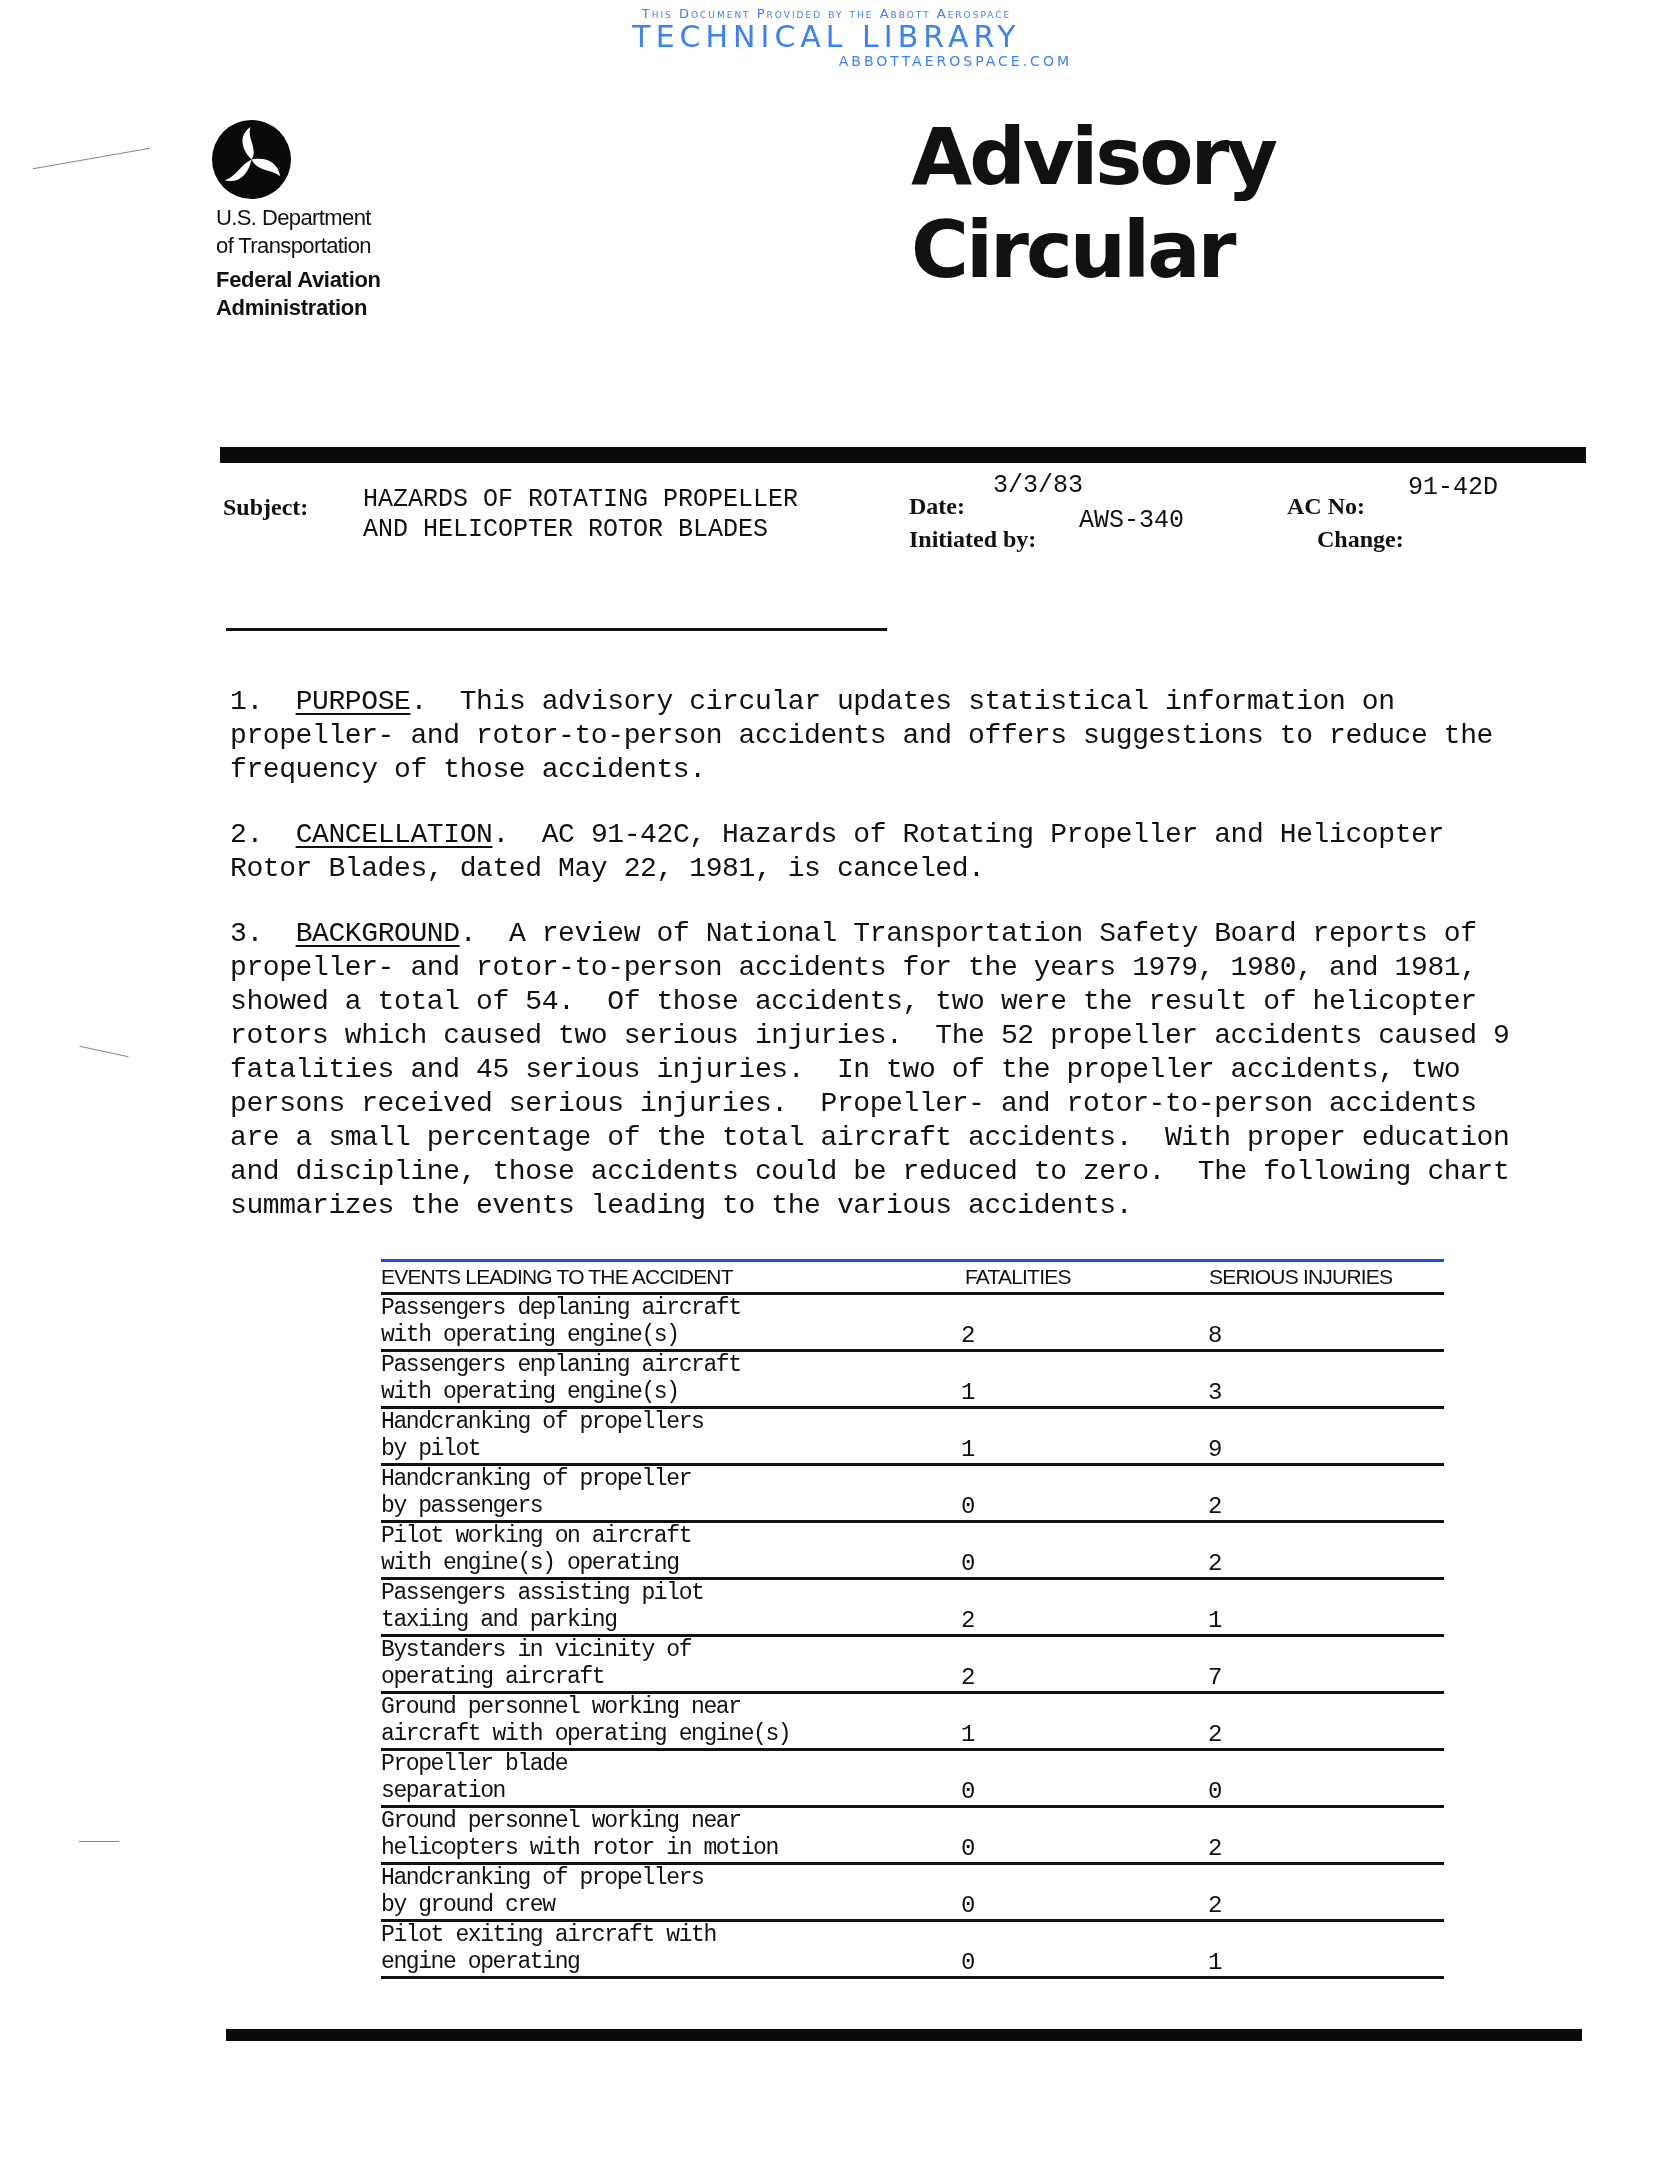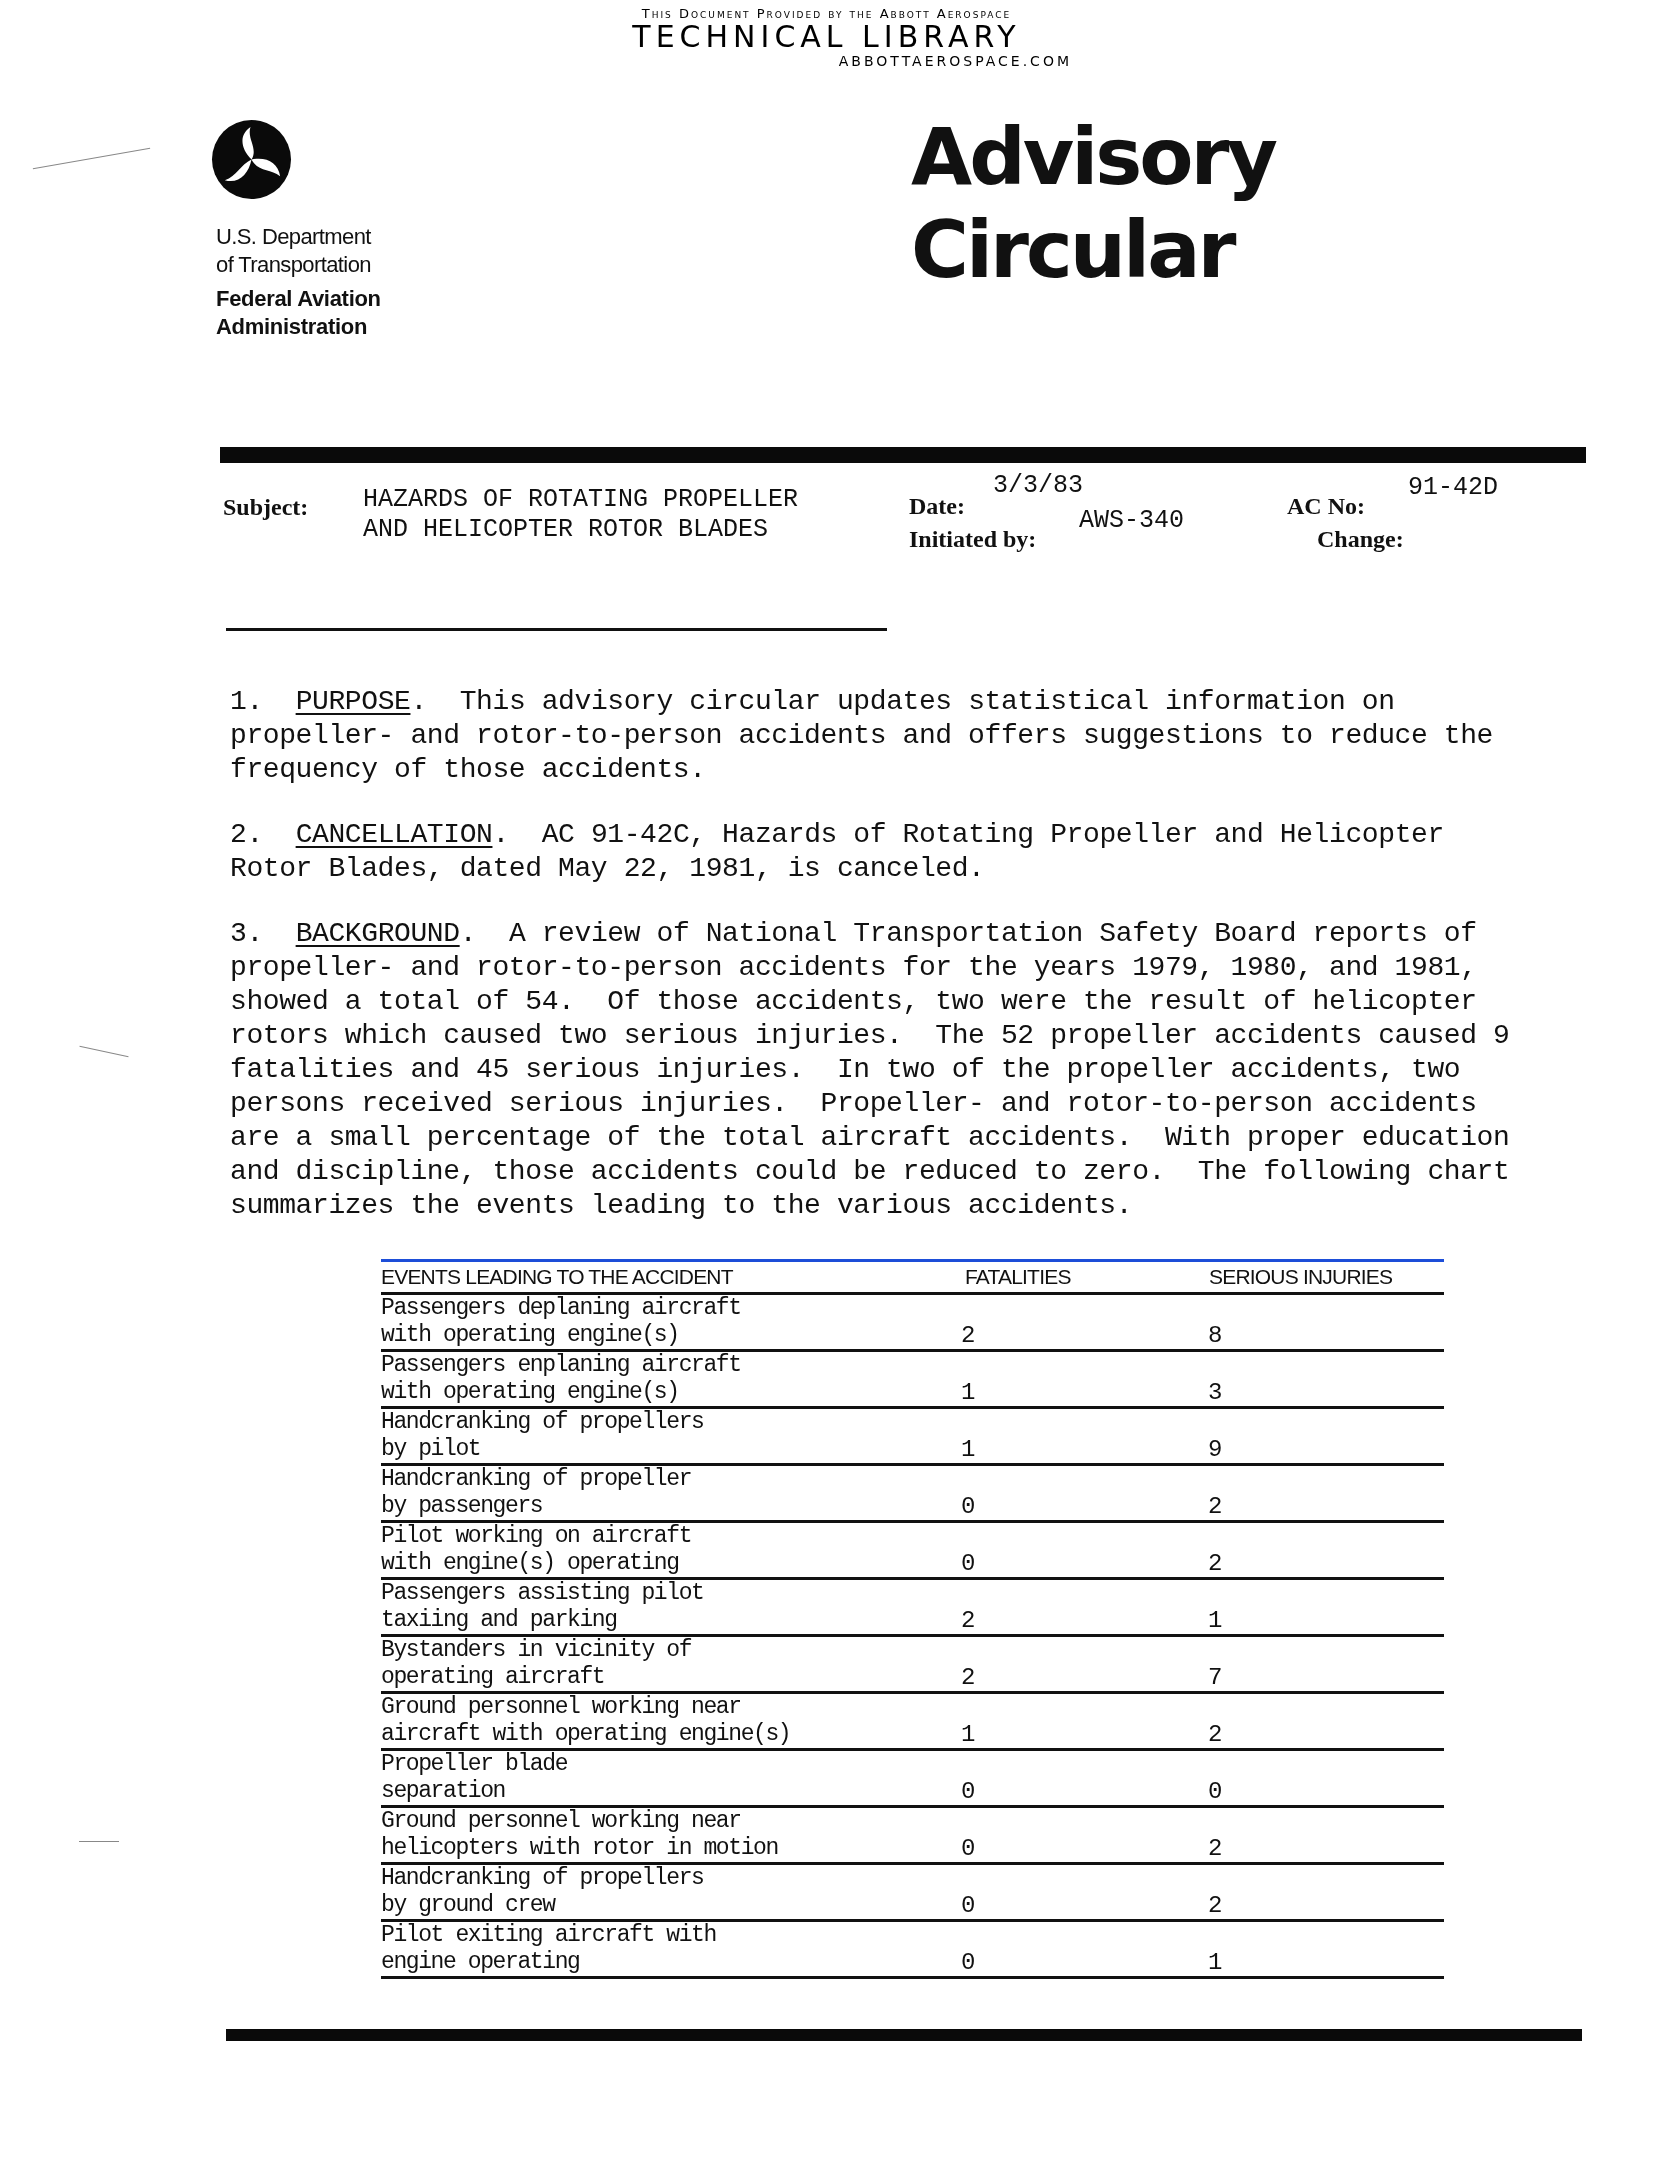--- a/index.html
+++ b/index.html
@@ -1,24 +1,24 @@
 <!DOCTYPE html>
 <html><head>
 <meta charset="utf-8">
 <style>
   html, body { margin: 0; padding: 0; background: #ffffff; }
   body { width: 1679px; height: 2178px; position: relative; overflow: hidden; color: #111; }
 
-  .watermark { position: absolute; left: 569px; top: 6px; width: 515px; text-align: center; color: #000000; font-family: "DejaVu Sans", sans-serif; }
+  .watermark { position: absolute; left: 569px; top: 6px; width: 515px; text-align: center; color: #3b82f6; font-family: "DejaVu Sans", sans-serif; }
   .wm-top { font-size: 13px; letter-spacing: 2px; font-variant: small-caps; line-height: 16px; }
   .wm-main { font-size: 30px; letter-spacing: 5px; line-height: 30px; font-weight: normal; }
   .wm-url { font-size: 14px; letter-spacing: 3px; line-height: 18px; text-align: right; padding-right: 12px; }
 
   .logo { position: absolute; left: 211px; top: 119px; width: 81px; height: 81px; }
-  .agency { position: absolute; left: 216px; top: 223px; font-family: "Liberation Sans", sans-serif; }
+  .agency { position: absolute; left: 216px; top: 204px; font-family: "Liberation Sans", sans-serif; }
   .agency .dept { font-size: 22px; line-height: 28px; letter-spacing: -0.6px; }
   .agency .faa { font-size: 22px; line-height: 28px; font-weight: bold; margin-top: 6px; letter-spacing: -0.3px; }
 
   .title { position: absolute; left: 911px; top: 111px; font-family: "DejaVu Sans", sans-serif; font-weight: bold; font-size: 79px; line-height: 93px; letter-spacing: -3px; }
 
   .rule-thick { position: absolute; left: 220px; width: 1366px; height: 16px; background: #0a0a0a; }
   .rule-top { top: 447px; }
   .rule-bottom { top: 2029px; left: 226px; width: 1356px; height: 12px; }
 
   .hdr-label { position: absolute; font-family: "Liberation Serif", serif; font-weight: bold; font-size: 24px; line-height: 30px; margin-top: 16px; }

